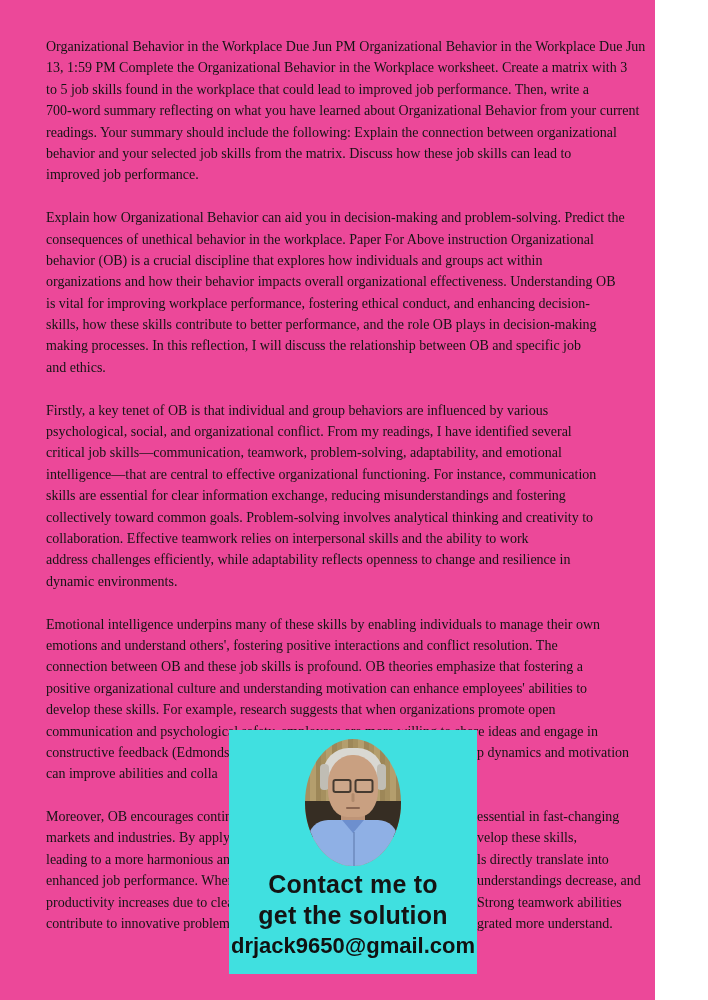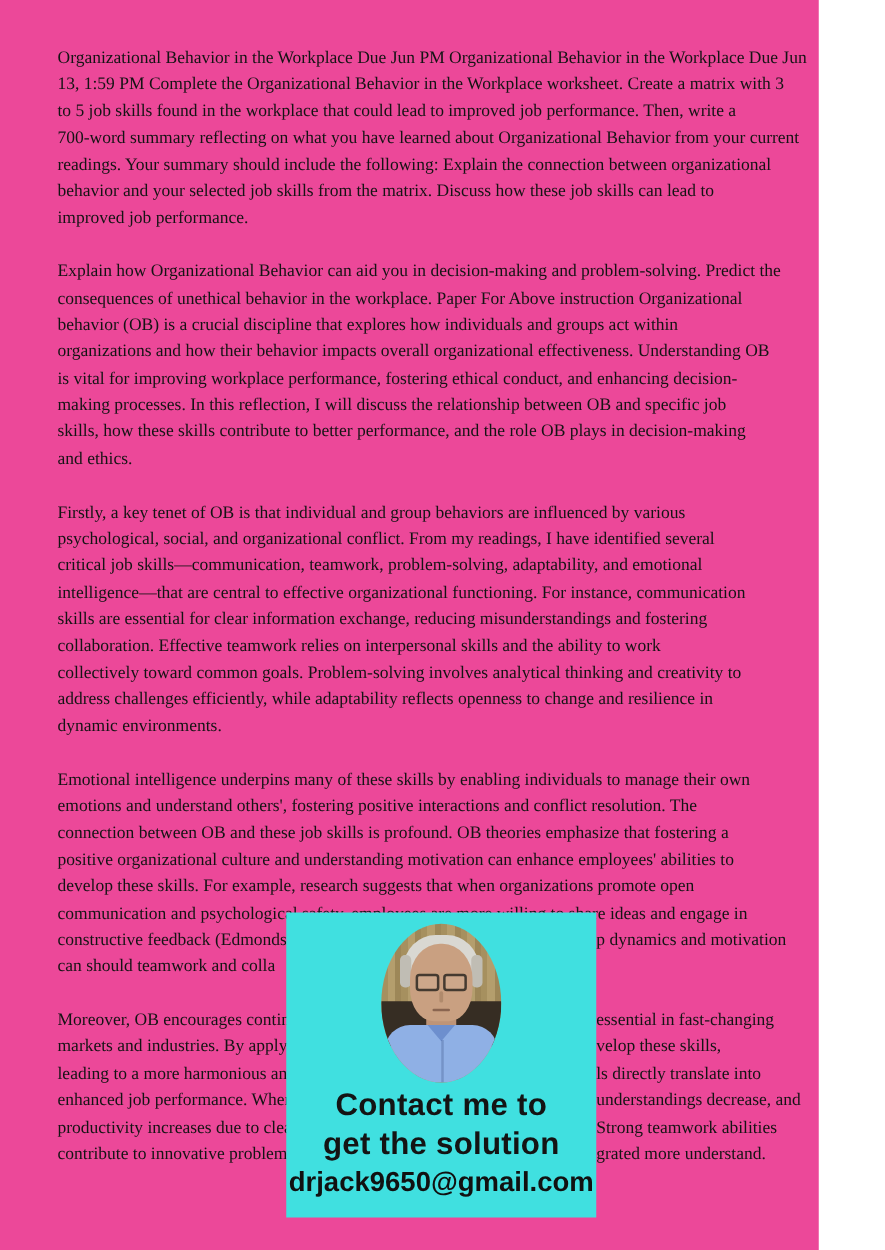--- a/index.html
+++ b/index.html
@@ -106,44 +106,44 @@
         <div class="line">readings. Your summary should include the following: Explain the connection between organizational</div>
         <div class="line">behavior and your selected job skills from the matrix. Discuss how these job skills can lead to</div>
         <div class="line">improved job performance.</div>
       </div>
       <div class="para">
         <div class="line">Explain how Organizational Behavior can aid you in decision-making and problem-solving. Predict the</div>
         <div class="line">consequences of unethical behavior in the workplace. Paper For Above instruction Organizational</div>
         <div class="line">behavior (OB) is a crucial discipline that explores how individuals and groups act within</div>
         <div class="line">organizations and how their behavior impacts overall organizational effectiveness. Understanding OB</div>
         <div class="line">is vital for improving workplace performance, fostering ethical conduct, and enhancing decision-</div>
+        <div class="line">skills, how these skills contribute to better performance, and the role OB plays in decision-making</div>
         <div class="line">making processes. In this reflection, I will discuss the relationship between OB and specific job</div>
-        <div class="line">skills, how these skills contribute to better performance, and the role OB plays in decision-making</div>
         <div class="line">and ethics.</div>
       </div>
       <div class="para">
         <div class="line">Firstly, a key tenet of OB is that individual and group behaviors are influenced by various</div>
         <div class="line">psychological, social, and organizational conflict. From my readings, I have identified several</div>
         <div class="line">critical job skills—communication, teamwork, problem-solving, adaptability, and emotional</div>
         <div class="line">intelligence—that are central to effective organizational functioning. For instance, communication</div>
         <div class="line">skills are essential for clear information exchange, reducing misunderstandings and fostering</div>
+        <div class="line">collectively toward common goals. Problem-solving involves analytical thinking and creativity to</div>
         <div class="line">collaboration. Effective teamwork relies on interpersonal skills and the ability to work</div>
-        <div class="line">collectively toward common goals. Problem-solving involves analytical thinking and creativity to</div>
         <div class="line">address challenges efficiently, while adaptability reflects openness to change and resilience in</div>
         <div class="line">dynamic environments.</div>
       </div>
       <div class="para">
         <div class="line">Emotional intelligence underpins many of these skills by enabling individuals to manage their own</div>
         <div class="line">emotions and understand others', fostering positive interactions and conflict resolution. The</div>
         <div class="line">connection between OB and these job skills is profound. OB theories emphasize that fostering a</div>
         <div class="line">positive organizational culture and understanding motivation can enhance employees' abilities to</div>
         <div class="line">develop these skills. For example, research suggests that when organizations promote open</div>
         <div class="line">communication and psychological safety, employees are more willing to share ideas and engage in</div>
         <div class="line"><span>constructive feedback (Edmonds</span><span class="frag-right">p dynamics and motivation</span></div>
-        <div class="line"><span>can should teamwork and colla</span><span class="frag-right"></span></div>
+        <div class="line"><span>can improve abilities and colla</span><span class="frag-right"></span></div>
       </div>
       <div class="para">
         <div class="line"><span>Moreover, OB encourages contin</span><span class="frag-right">essential in fast-changing</span></div>
         <div class="line"><span>markets and industries. By apply</span><span class="frag-right">velop these skills,</span></div>
         <div class="line"><span>leading to a more harmonious an</span><span class="frag-right">ls directly translate into</span></div>
         <div class="line"><span>enhanced job performance. When</span><span class="frag-right">understandings decrease, and</span></div>
         <div class="line"><span>productivity increases due to clea</span><span class="frag-right">Strong teamwork abilities</span></div>
         <div class="line"><span>contribute to innovative problem</span><span class="frag-right">grated more understand.</span></div>
       </div>
     </div>

